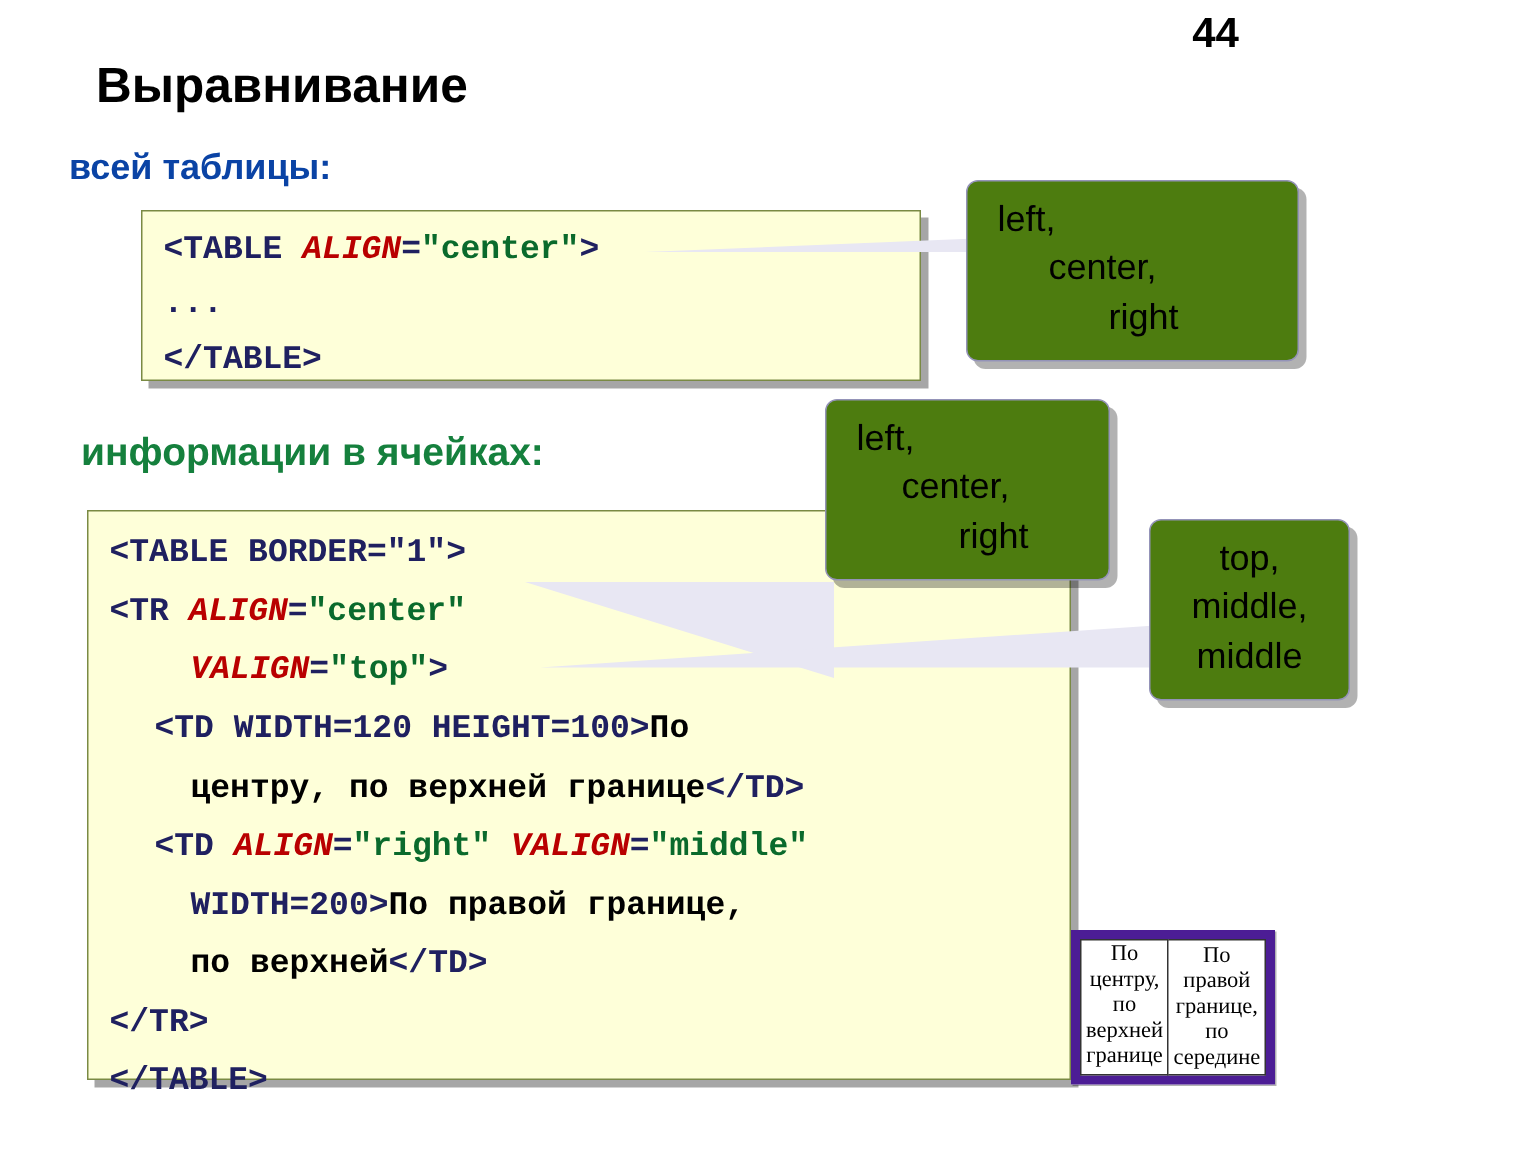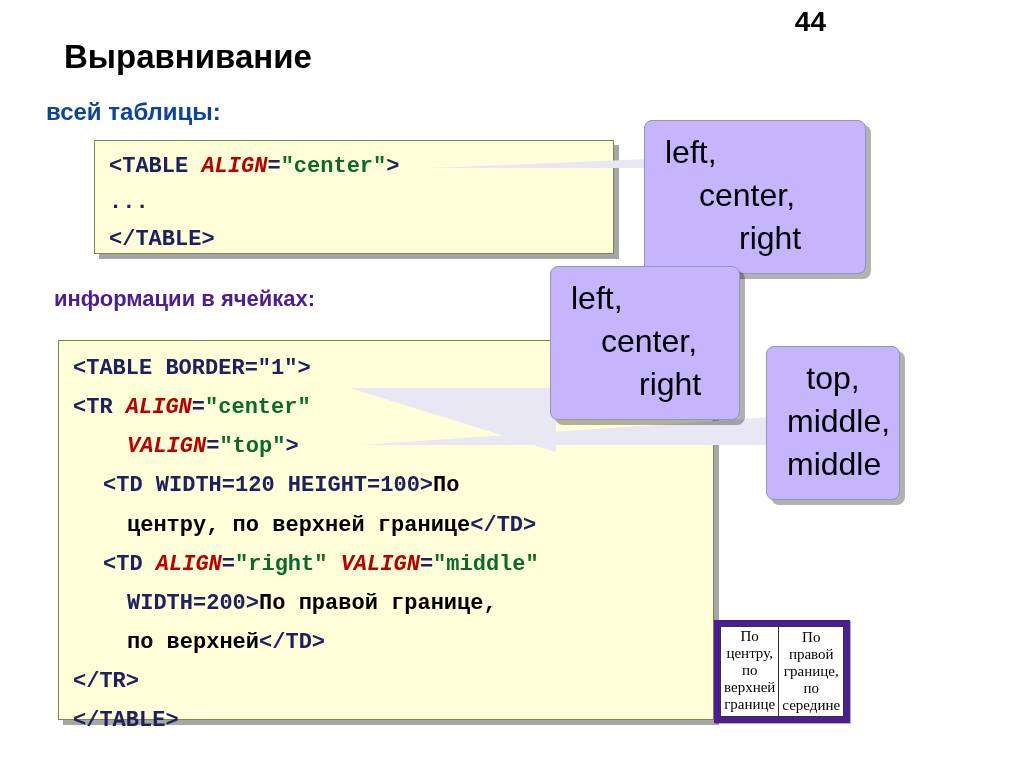--- a/index.html
+++ b/index.html
@@ -37,23 +37,23 @@
     top: 98px;
     left: 46px;
     font-size: 24px;
     font-weight: 700;
     color: #0a43a5;
   }
   .subtitle-2 {
     position: absolute;
     top: 286px;
     left: 54px;
-    font-size: 22px;
-    font-weight: 700;
-    color: #4c1d95;
+    font-size: 26px;
+    font-weight: 700;
+    color: #15803d;
   }
 
   .codebox {
     position: absolute;
     background: #feffd9;
     border: 1px solid #7a8a44;
     box-shadow: 5px 5px 0 rgba(0,0,0,.35);
     font-family: "Courier New", Courier, monospace;
     font-size: 22px;
     font-weight: 700;
@@ -62,25 +62,25 @@
   }
   .code-navy  { color: #1f2060; }
   .code-red   { color: #b90000; font-style: italic; }
   .code-green { color: #0a6a2c; }
 
   .codebox-1 { top: 140px; left: 94px; width: 520px; height: 114px; line-height: 1.65; }
   .codebox-2 { top: 340px; left: 58px;  width: 656px; height: 380px; line-height: 1.78; }
 
   .bubble {
     position: absolute;
-    background: #c4b5fd;
+    background: #4d7c0f;
     border: 1px solid #9493b8;
     border-radius: 8px;
     box-shadow: 5px 5px 0 rgba(0,0,0,.3);
-    font-size: 32px;
+    font-size: 24px;
     padding: 10px 20px 12px;
     line-height: 1.35;
   }
   .bubble-1 { top: 120px; left: 644px; width: 222px; }
   .bubble-2 { top: 266px; left: 550px; width: 190px; }
   .bubble-3 { top: 346px; left: 766px; width: 134px; text-align: center; }
 
   .wedge {
     position: absolute;
     width: 0;

